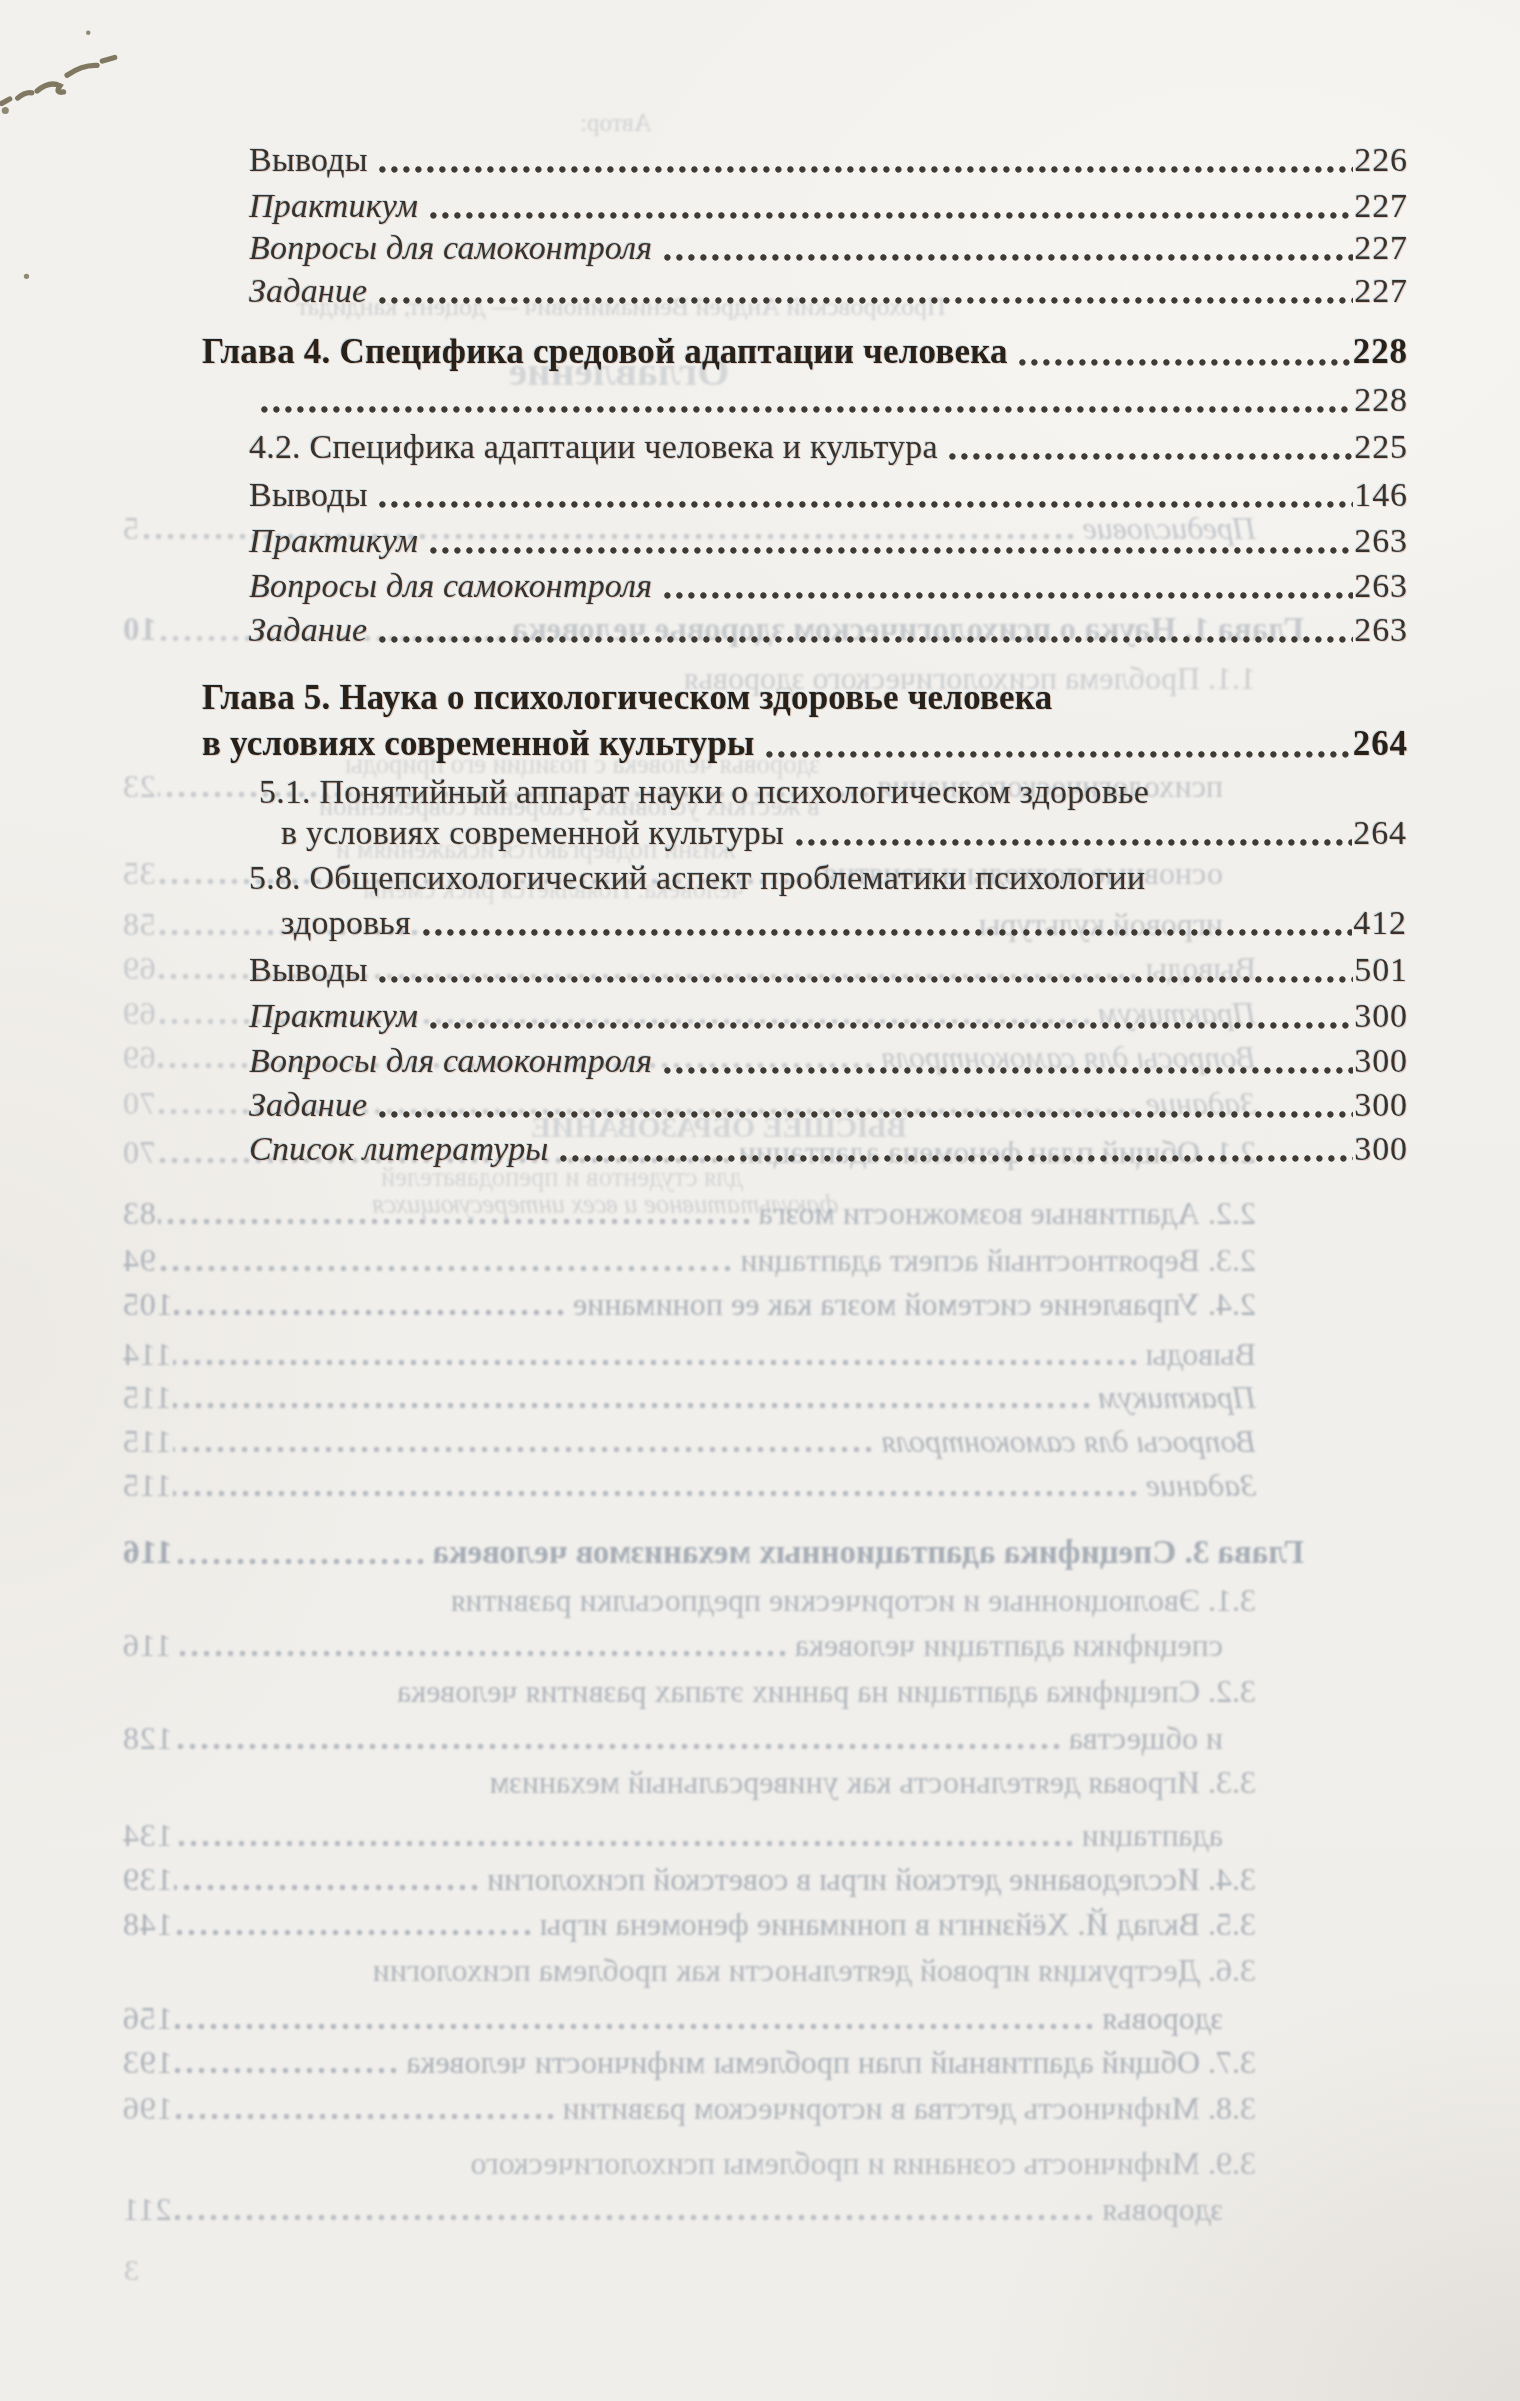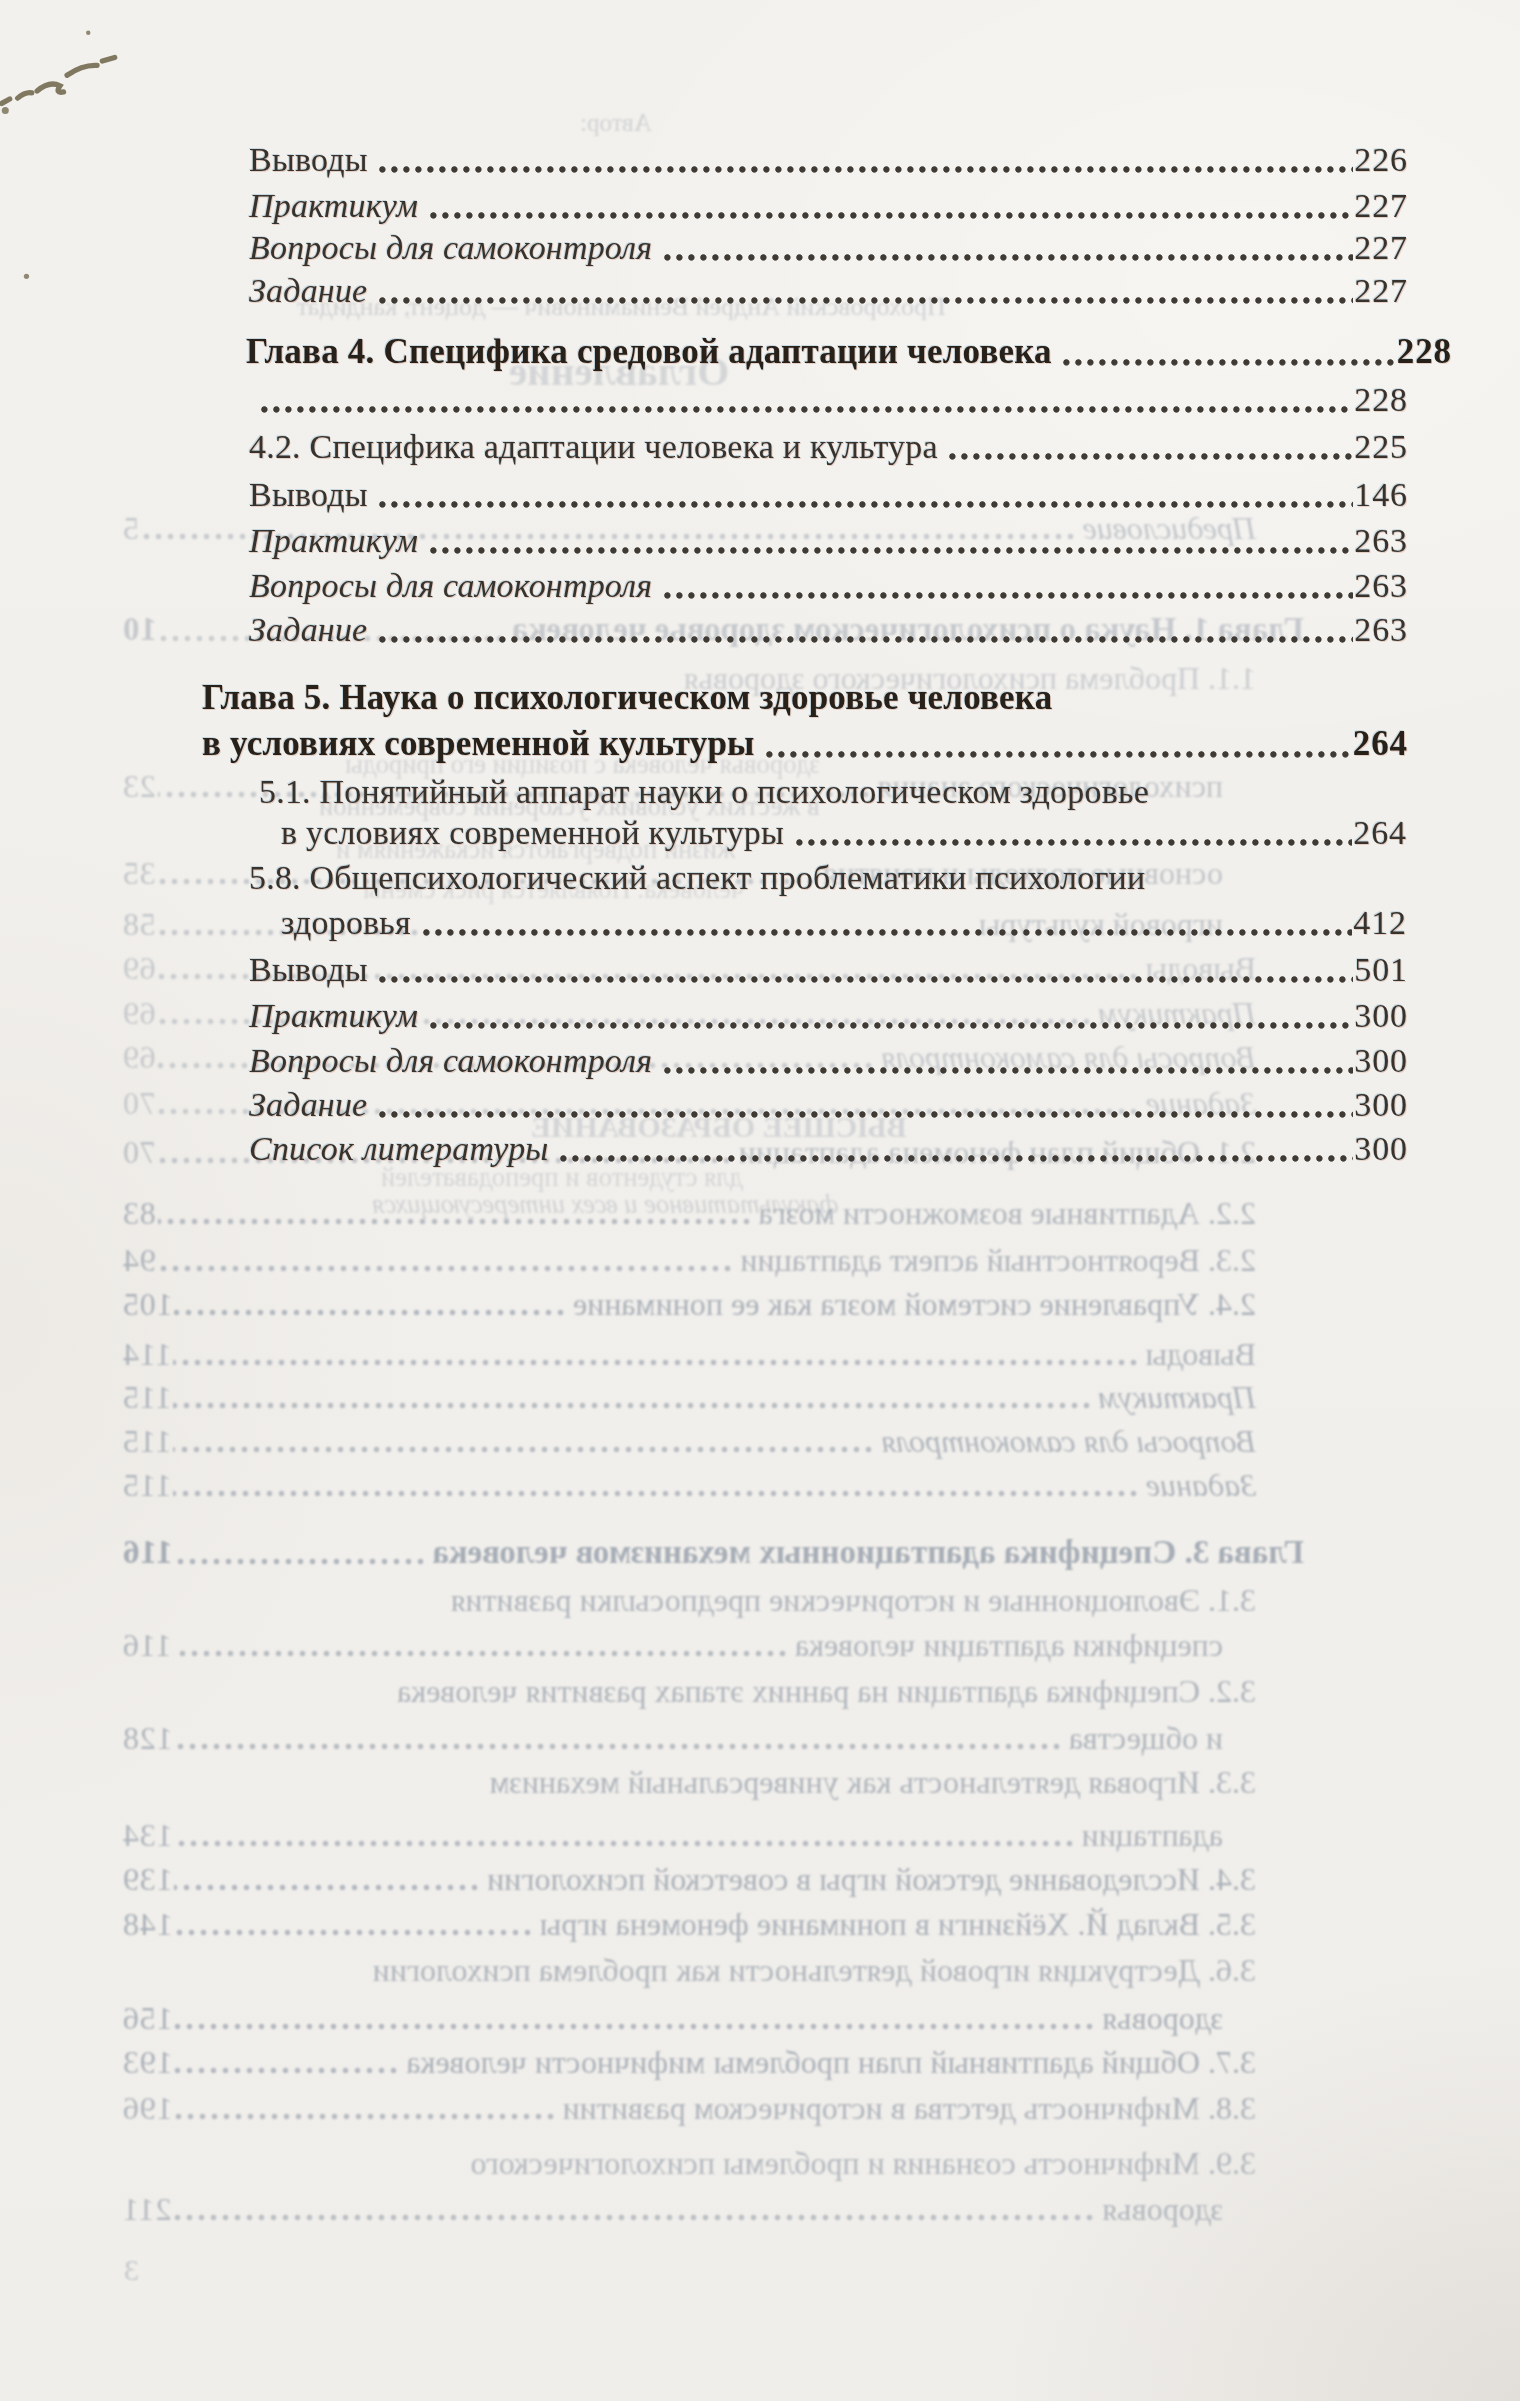--- a/index.html
+++ b/index.html
@@ -274,21 +274,21 @@
       <div class="toc-row italic" style="top: 230px; left: 249px; width: 1159px;">
         <span class="label">Вопросы для самоконтроля</span>
         <span class="leader"></span>
         <span class="num">227</span>
       </div>
       <div class="toc-row italic" style="top: 273px; left: 249px; width: 1159px;">
         <span class="label">Задание</span>
         <span class="leader"></span>
         <span class="num">227</span>
       </div>
-      <div class="toc-row chapter" style="top: 333px; left: 202px; width: 1206px; margin-left: 44px;">
+      <div class="toc-row chapter" style="top: 333px; left: 202px; width: 1206px;">
         <span class="label">Глава 4. Специфика средовой адаптации человека</span>
         <span class="leader"></span>
         <span class="num">228</span>
       </div>
       <div class="toc-row plain" style="top: 382px; left: 249px; width: 1159px;">
         <span class="leader"></span>
         <span class="num">228</span>
       </div>
       <div class="toc-row plain" style="top: 429px; left: 249px; width: 1159px; align-items: center;">
         <span class="label">4.2. Специфика адаптации человека и культура</span>

